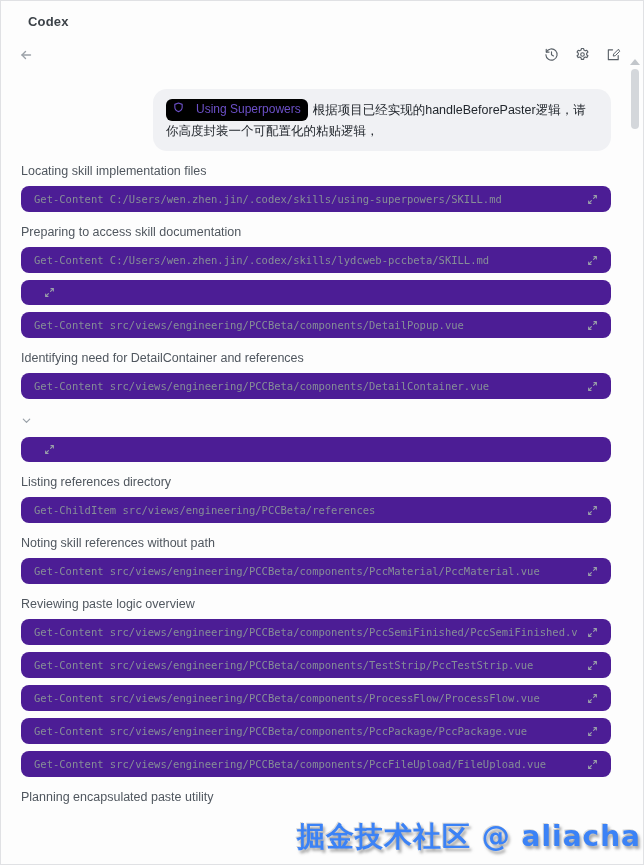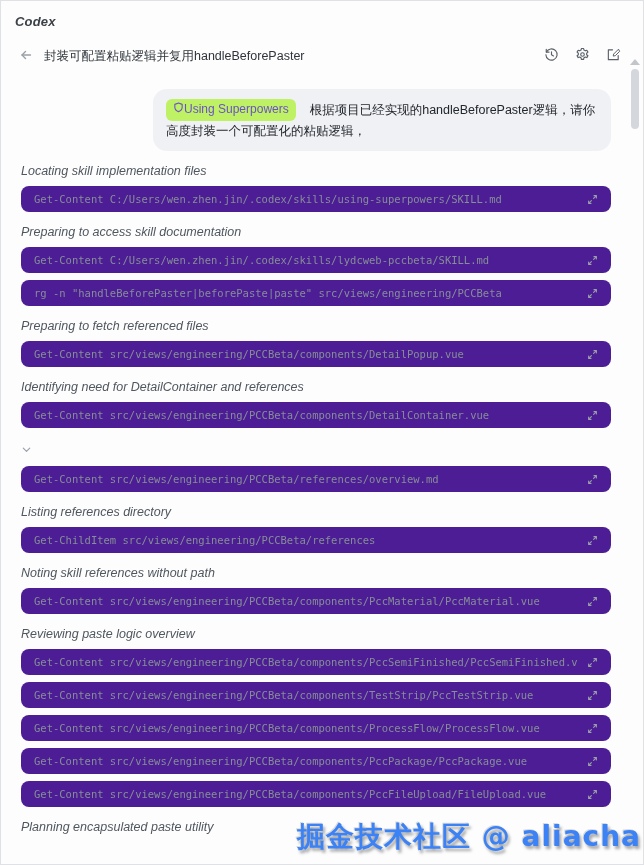--- a/index.html
+++ b/index.html
@@ -6,21 +6,21 @@
   html,body { background:#e9eaec; }
   body { font-family: "Liberation Sans", sans-serif; }
   .page {
     position: relative;
     width: 644px; height: 865px;
     margin: 0 auto;
     background: #fdfdfd;
     border: 1px solid #e0e1e4;
     overflow: hidden;
   }
-  .app-header { padding: 11px 14px 6px; font-style: italic; }
+  .app-header { padding: 11px 27px 6px; }
   .app-title { font-size: 13px; font-weight: 600; color: #3c4248; letter-spacing:.2px; }
 
   .task-header {
     display: flex; align-items: center;
     padding: 9px 20px 10px 16px; gap: 9px;
   }
   .icon-btn {
     background: none; border: none; cursor: pointer;
     display: inline-flex; align-items: center; justify-content: center;
     color: #8b9097; padding: 2px;
@@ -32,30 +32,30 @@
 
   .content { position: relative; padding: 12px 32px 0 20px; }
 
   .bubble {
     margin-left: auto; max-width: 458px;
     background: #f0f1f4; border-radius: 14px;
     padding: 10px 13px; font-size: 12.5px; line-height: 1.6;
     color: #22272d;
   }
   .badge {
-    display: inline-flex; align-items: center; gap: 0;
-    background: #bef264; color: #6c50c8;
+    display: inline-flex; align-items: center; gap: 12px;
+    background: #000000; color: #6c50c8;
     border-radius: 6px; padding: 1px 7px 2px;
-    font-size: 12px; margin-right: 14px; vertical-align: 1px;
+    font-size: 12px; margin-right: 5px; vertical-align: 1px;
     white-space: nowrap;
   }
   .badge svg { flex: 0 0 auto; }
 
   .step { }
-  .step-label-row { display: flex; align-items: center; gap: 6px; margin: 13px 0 7px; font-style: italic; }
+  .step-label-row { display: flex; align-items: center; gap: 6px; margin: 13px 0 7px; }
   .step-label { font-size: 12.5px; color: #50575f; line-height: 15px; }
   .chev { color: #9aa1a8; }
 
   .cmd {
     display: flex; align-items: center; justify-content: space-between;
     background: #4c1d95; border-radius: 8px;
     padding: 7px 13px; margin-bottom: 7px;
     cursor: pointer;
   }
   .cmd code {
@@ -98,21 +98,20 @@
 
   <div class="task-header">
     <button class="icon-btn back-btn">
       <span>
         <svg width="14" height="14" viewBox="0 0 14 14" fill="none" stroke="currentColor" stroke-width="1.4" stroke-linecap="round" stroke-linejoin="round">
             <path d="M11.5 7H3"></path>
             <path d="M6.5 3.5 3 7l3.5 3.5"></path>
           </svg>
       </span>
     </button>
-    <span class="task-title">封装可配置粘贴逻辑并复用handleBeforePaster</span>
     <div class="task-actions">
       <button class="icon-btn">
         <span>
           <svg width="15" height="15" viewBox="0 0 16 16" fill="none" stroke="currentColor" stroke-width="1.2" stroke-linecap="round" stroke-linejoin="round">
               <path d="M2.6 5.4A6 6 0 1 1 2 8.2"></path>
               <path d="M2.4 2.4v3h3"></path>
               <path d="M8 5.2V8.3l2.1 1.3"></path>
             </svg>
         </span>
       </button>
@@ -185,38 +184,33 @@
                   <path d="M2 10l2.8-2.8"></path>
                 </svg>
     </span>
   </div>
 </div>
   </section>
 
   <section class="step">
     <div class="cmds">
   <div class="cmd">
-    <code>rg -n "handleBeforePaster|beforePaste|paste" src/views/engineering/PCCBeta</code>
-    <span class="expand">
-      <svg width="11" height="11" viewBox="0 0 12 12" fill="none" stroke="currentColor" stroke-width="1.2" stroke-linecap="round" stroke-linejoin="round">
-                  <path d="M7.6 1.8h2.6v2.6"></path>
-                  <path d="M10 2 7.2 4.8"></path>
-                  <path d="M4.4 10.2H1.8V7.6"></path>
-                  <path d="M2 10l2.8-2.8"></path>
-                </svg>
-    </span>
-  </div>
-</div>
-  </section>
-
-  <section class="step">
-    <div class="step-label-row">
-      <span class="step-label">Preparing to fetch referenced files</span>
-
-    </div>
+    <span class="expand">
+      <svg width="11" height="11" viewBox="0 0 12 12" fill="none" stroke="currentColor" stroke-width="1.2" stroke-linecap="round" stroke-linejoin="round">
+                  <path d="M7.6 1.8h2.6v2.6"></path>
+                  <path d="M10 2 7.2 4.8"></path>
+                  <path d="M4.4 10.2H1.8V7.6"></path>
+                  <path d="M2 10l2.8-2.8"></path>
+                </svg>
+    </span>
+  </div>
+</div>
+  </section>
+
+  <section class="step">
     <div class="cmds">
   <div class="cmd">
     <code>Get-Content src/views/engineering/PCCBeta/components/DetailPopup.vue</code>
     <span class="expand">
       <svg width="11" height="11" viewBox="0 0 12 12" fill="none" stroke="currentColor" stroke-width="1.2" stroke-linecap="round" stroke-linejoin="round">
                   <path d="M7.6 1.8h2.6v2.6"></path>
                   <path d="M10 2 7.2 4.8"></path>
                   <path d="M4.4 10.2H1.8V7.6"></path>
                   <path d="M2 10l2.8-2.8"></path>
                 </svg>
@@ -248,21 +242,20 @@
   <section class="step">
     <div class="step-label-row">
       <span class="chev">
         <svg width="11" height="11" viewBox="0 0 12 12" fill="none" stroke="currentColor" stroke-width="1.3" stroke-linecap="round" stroke-linejoin="round">
                 <path d="M2.5 4.5 6 8l3.5-3.5"></path>
               </svg>
       </span>
     </div>
     <div class="cmds">
   <div class="cmd">
-    <code>Get-Content src/views/engineering/PCCBeta/references/overview.md</code>
     <span class="expand">
       <svg width="11" height="11" viewBox="0 0 12 12" fill="none" stroke="currentColor" stroke-width="1.2" stroke-linecap="round" stroke-linejoin="round">
                   <path d="M7.6 1.8h2.6v2.6"></path>
                   <path d="M10 2 7.2 4.8"></path>
                   <path d="M4.4 10.2H1.8V7.6"></path>
                   <path d="M2 10l2.8-2.8"></path>
                 </svg>
     </span>
   </div>
 </div>

